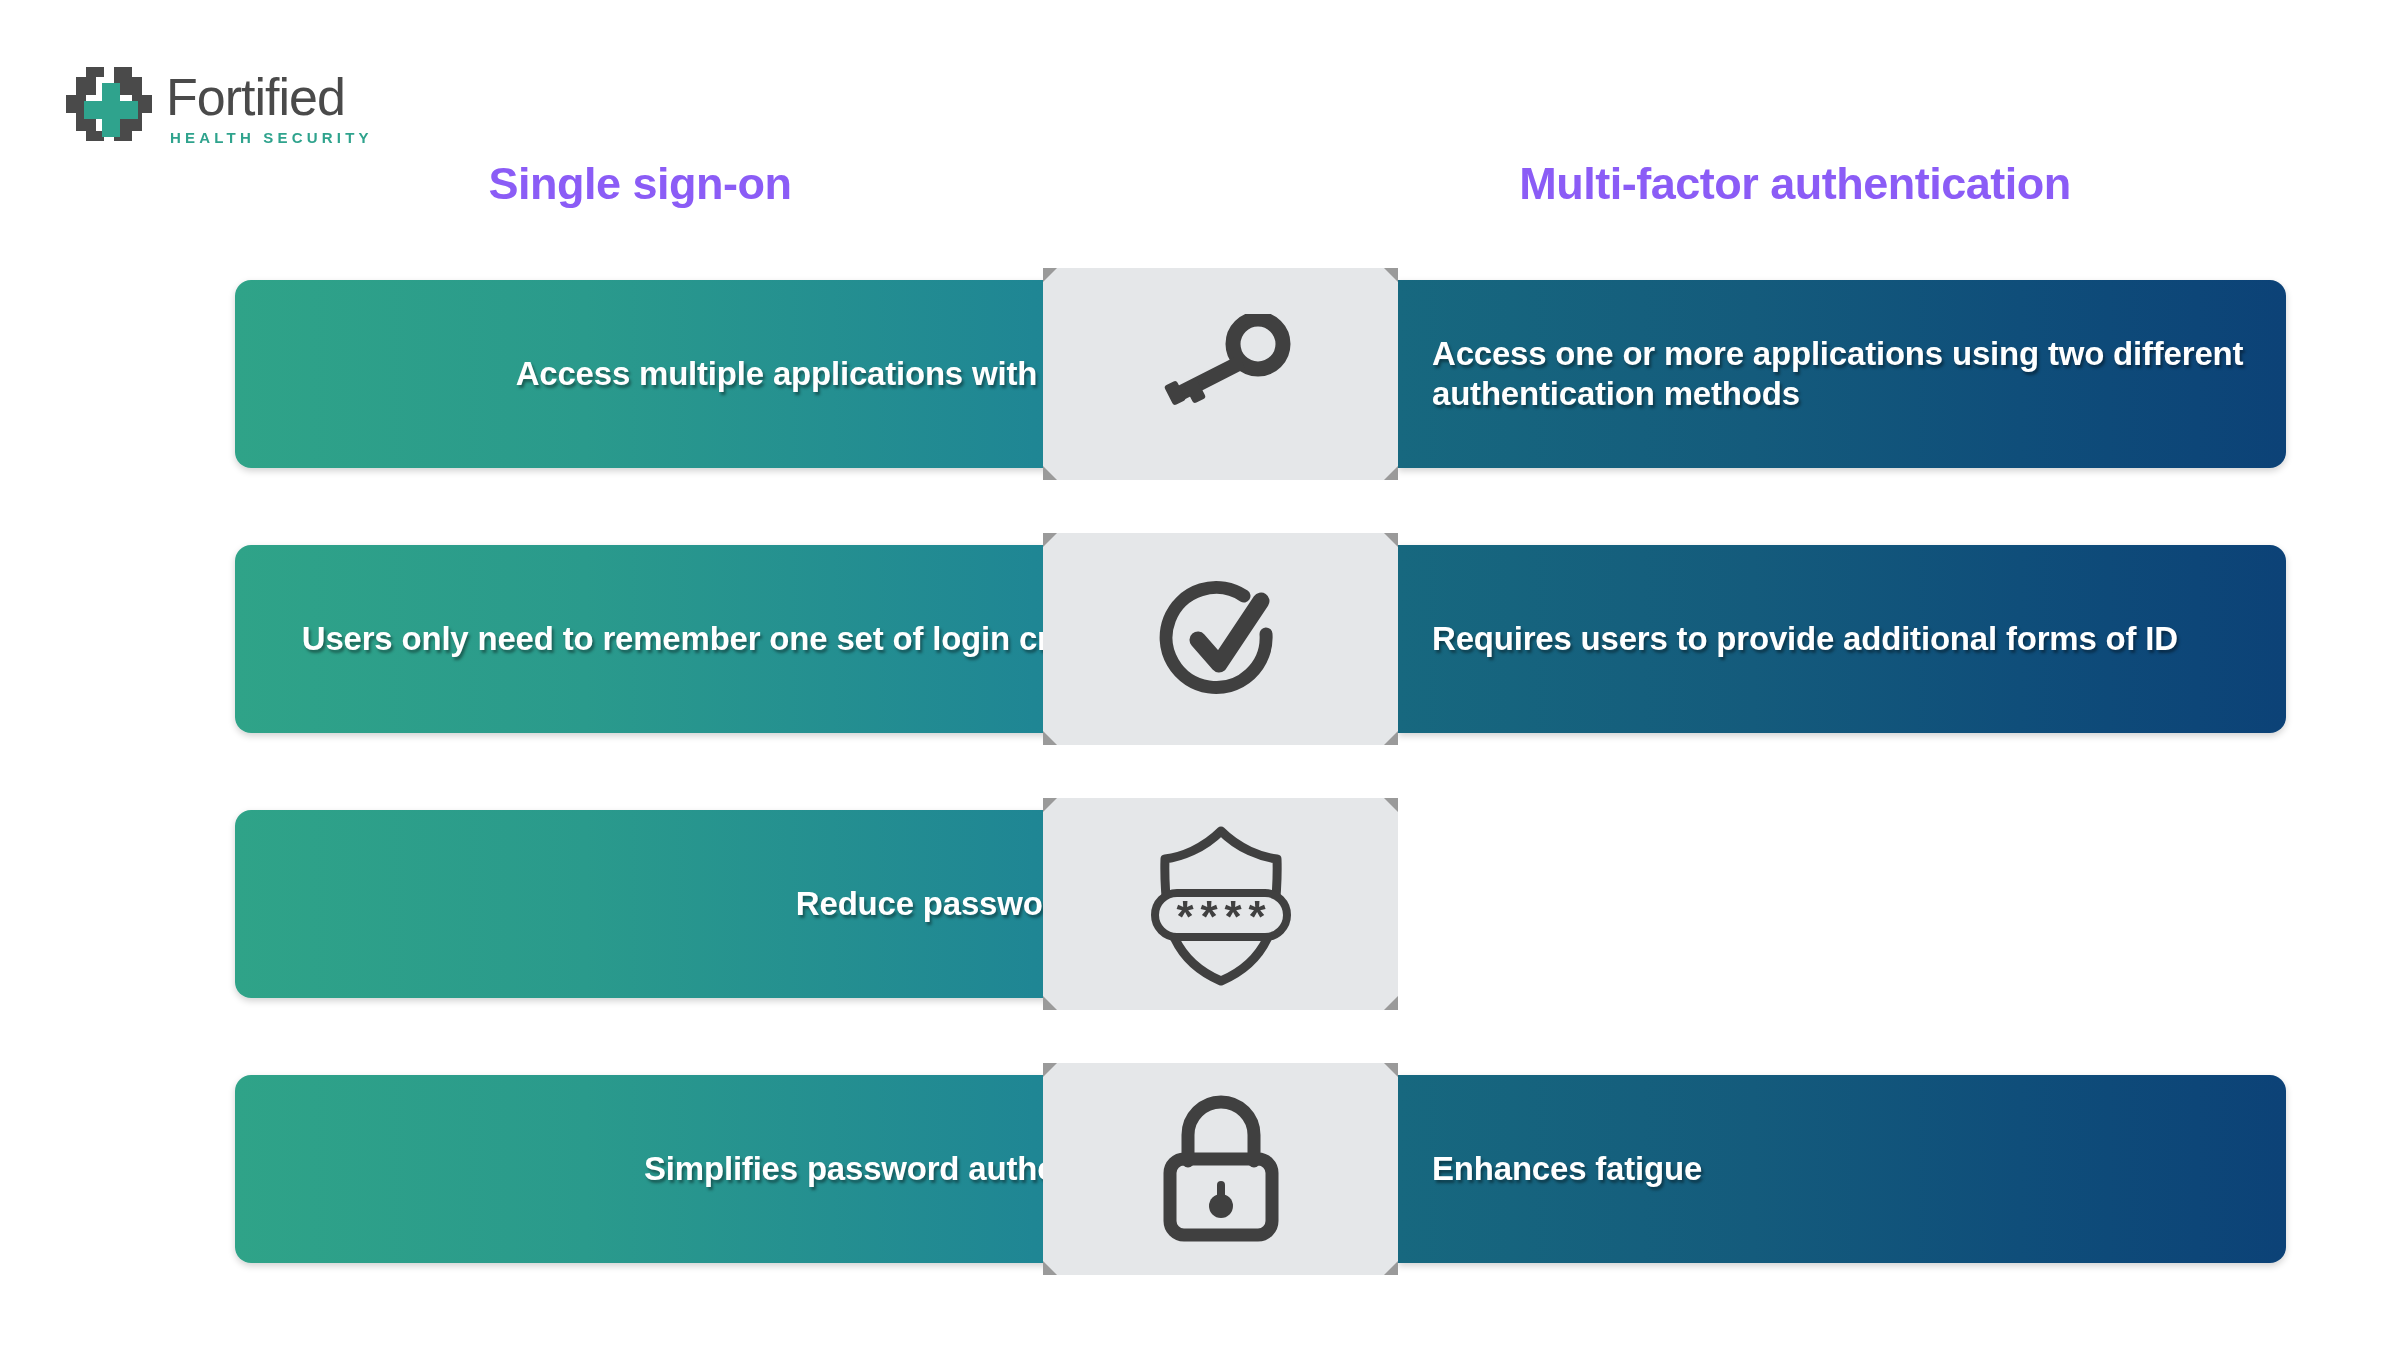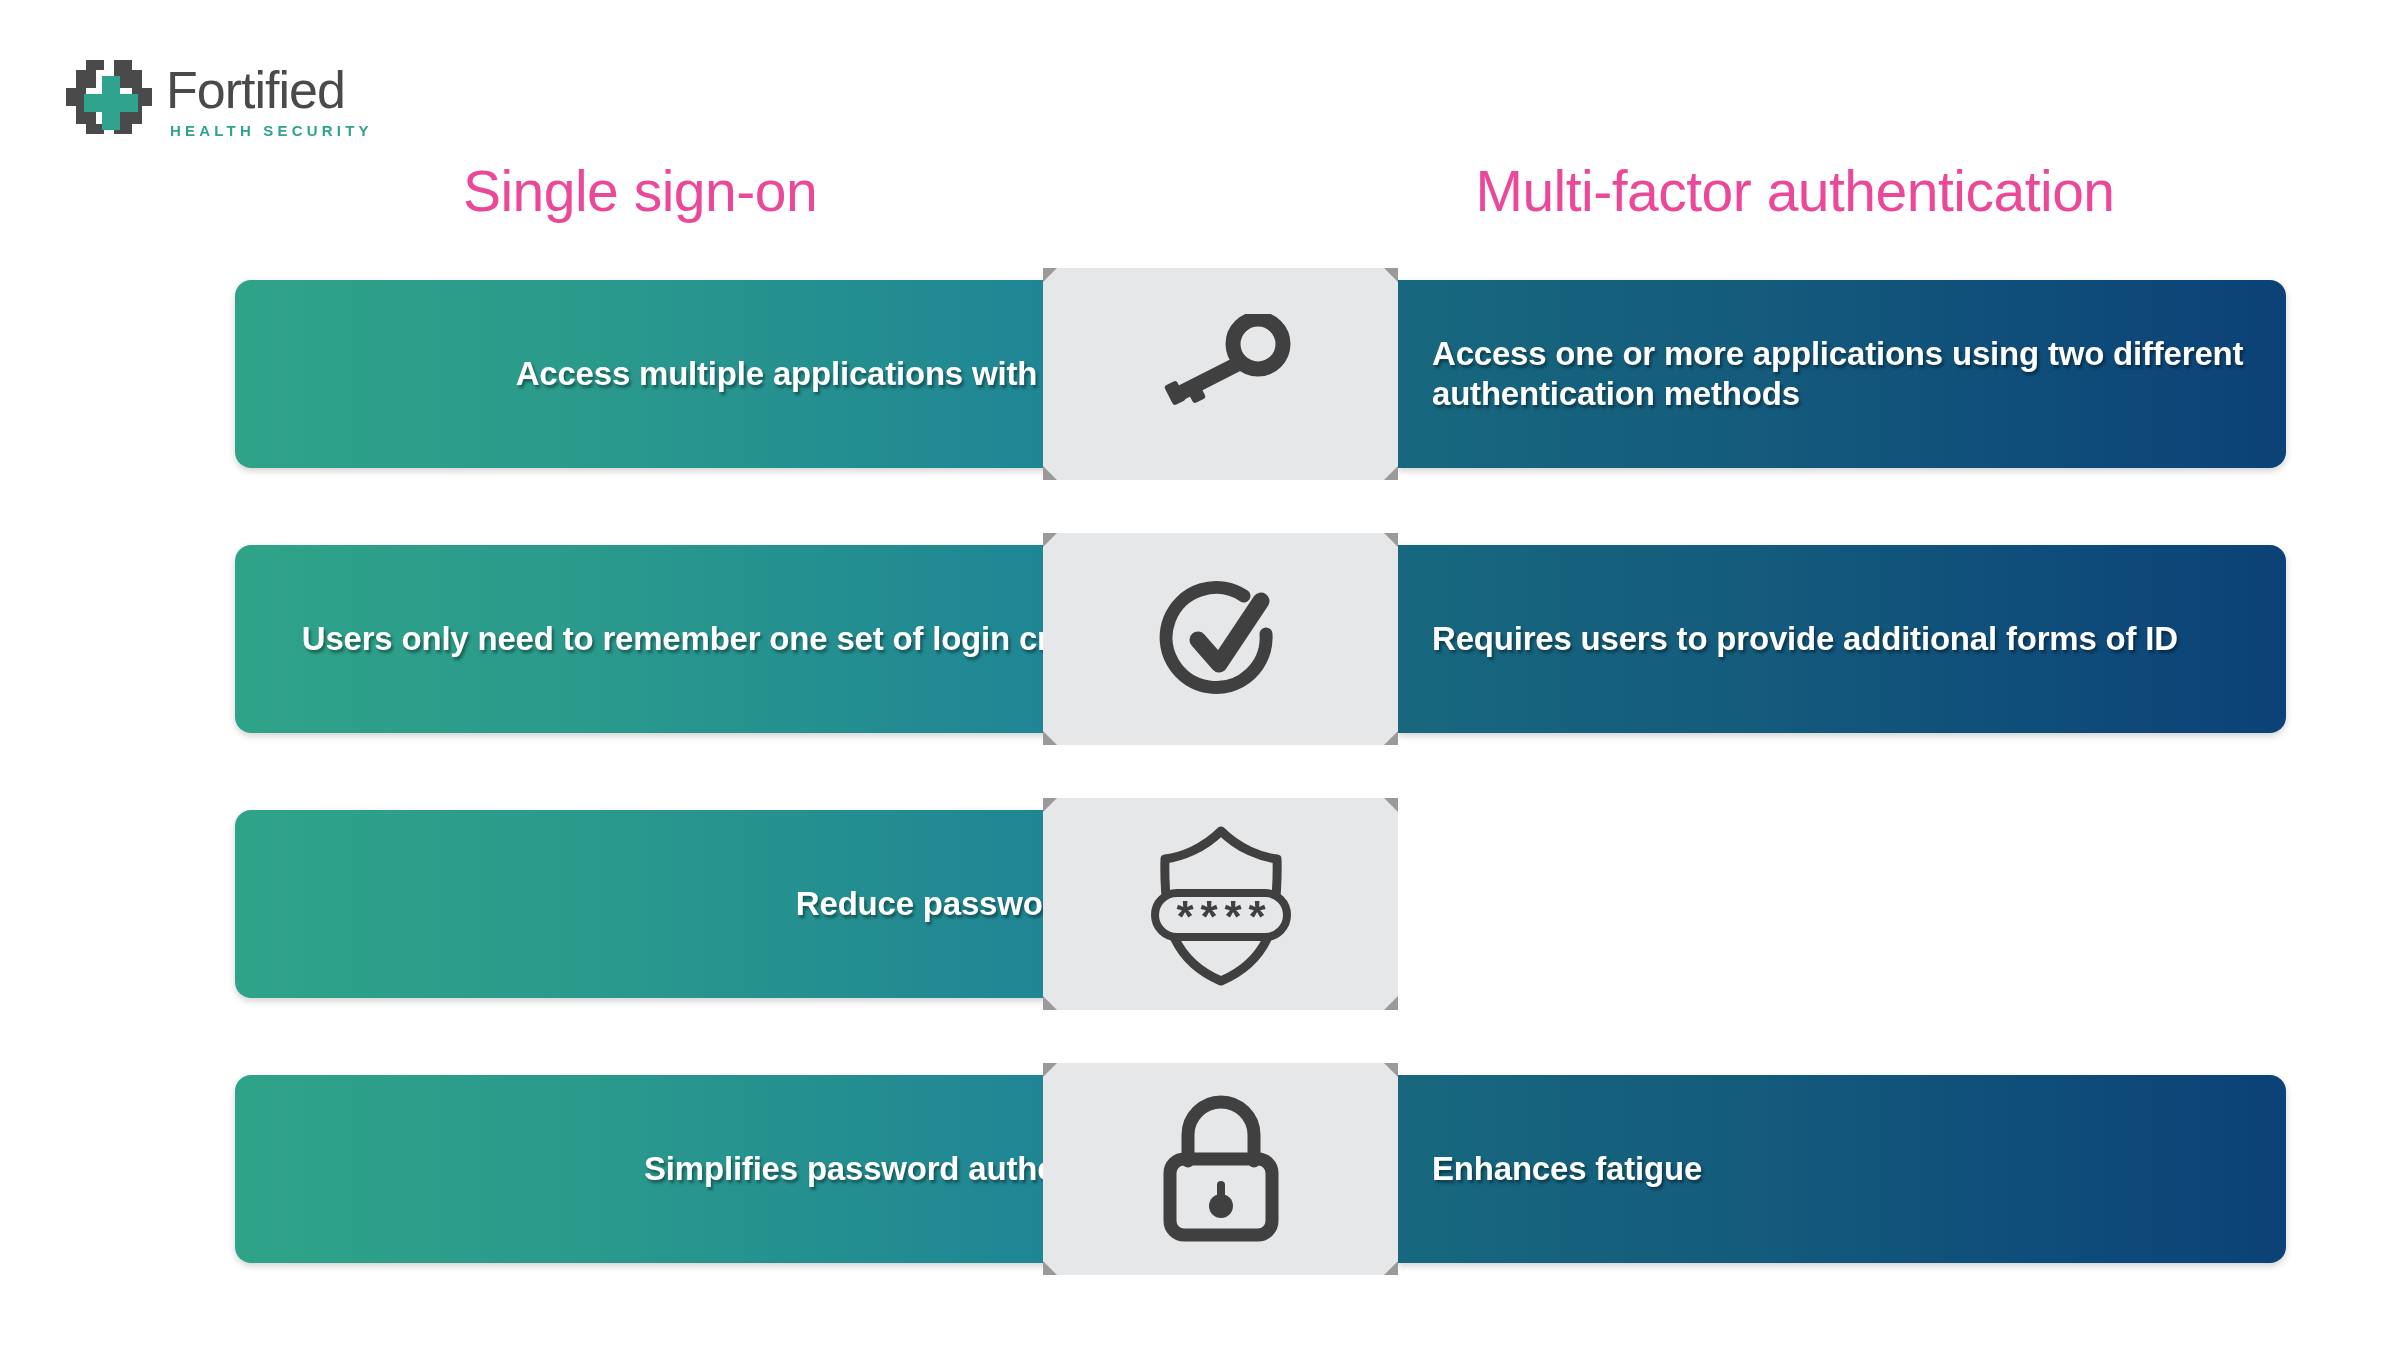--- a/index.html
+++ b/index.html
@@ -12,33 +12,33 @@
     height: 1360px;
     position: relative;
     font-family: "Liberation Sans", sans-serif;
     overflow: hidden;
   }
 
   
   #logo {
     position: absolute;
     left: 62px;
-    top: 46px;
+    top: 53px;
     width: 360px;
     height: 100px;
   }
   #logo svg { display: block; }
 
   
   .col-header {
     position: absolute;
     top: 158px;
-    font-size: 57px;
-    font-weight: normal;
-    color: #ec4899;
+    font-size: 45px;
+    font-weight: bold;
+    color: #8b5cf6;
     letter-spacing: -0.5px;
     white-space: nowrap;
   }
   #header-sso {
     left: 240px;
     width: 800px;
     text-align: center;
   }
   #header-mfa {
     left: 1400px;

